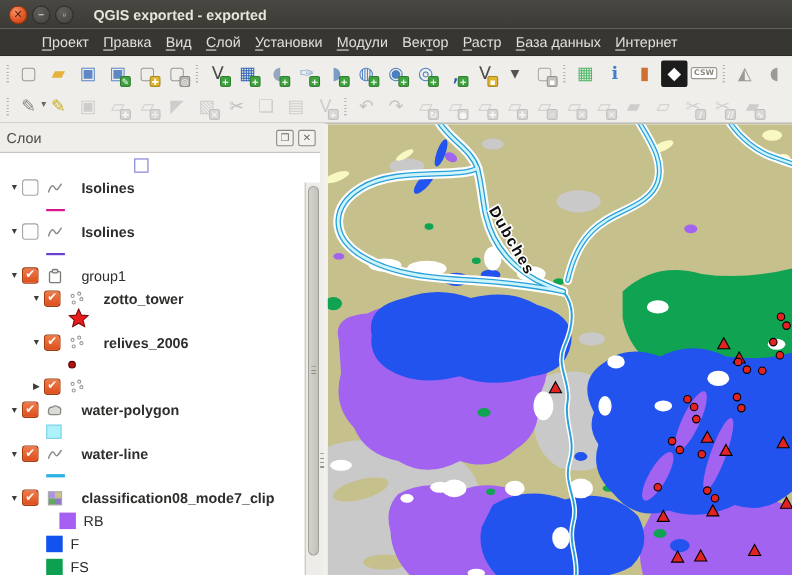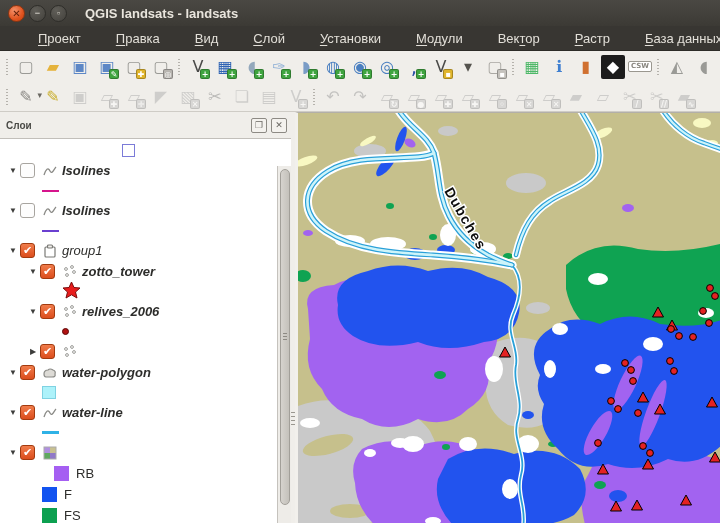--- a/index.html
+++ b/index.html
@@ -9,21 +9,21 @@
 
   
   .titlebar { height:26px; background:linear-gradient(180deg,#4a4843,#3c3a35); display:flex; align-items:center; flex:0 0 26px; }
   .winbtns { display:flex; gap:4px; margin-left:8px; }
   .wbtn { width:17px; height:17px; border-radius:50%; display:flex; align-items:center; justify-content:center; font-size:10px; font-weight:bold; }
   .wbtn.close { background:radial-gradient(circle at 35% 30%, #f4916a, #e0531f 60%, #c44312); border:1px solid #8f3510; color:#5e1d08; }
   .wbtn.minimize, .wbtn.maximize { background:radial-gradient(circle at 35% 30%, #605e58, #43413c); border:1px solid #2e2d29; color:#cfccc4; font-size:9px; }
   .title { color:#e9e5dd; font-weight:bold; font-size:13px; margin-left:18px; }
 
   
-  .menubar { height:25px; background:#383632; display:flex; align-items:center; gap:35px; padding-left:38px; flex:0 0 25px; border-bottom:1px solid #2c2b27; }
+  .menubar { height:25px; background:#383632; display:flex; align-items:center; gap:13px; padding-left:38px; flex:0 0 25px; border-bottom:1px solid #2c2b27; }
   .mitem { color:#e2dfd8; font-size:13px; cursor:default; white-space:nowrap; }
   .mn { text-decoration:underline; text-underline-offset:2px; }
 
   
   .tbrow { display:flex; align-items:center; gap:3px; padding:2px 2px 2px 4px; background:var(--toolbar_bg); }
   .tbrow1 { height:31px; flex:0 0 31px; }
   .tbrow2 { height:30px; flex:0 0 30px; border-bottom:1px solid #cfccc6; }
   .tbhandle { width:7px; height:18px; flex:0 0 7px;
      background:repeating-linear-gradient(to bottom,#b5b2ac 0 1px, transparent 1px 3px);
      background-size:2px 16px; background-repeat:no-repeat; background-position:2px 1px; }
@@ -34,32 +34,32 @@
   .tbtn .caret { position:absolute; right:-4px; top:6px; font-size:9px; color:#6a6862; }
   .tbtn.boxed { border-radius:2px; }
   .tbtn .tlabel { font-size:7px; color:#8a8780; border:1px solid #9a978f; background:#ffffff; border-radius:2px; padding:1px 2px; font-weight:bold; }
 
   
   .main { flex:1; display:flex; height:411px; }
 
   
   .panel { width:291px; flex:0 0 291px; background:var(--panel_bg); display:flex; flex-direction:column; position:relative; }
   .panel-header { height:26px; flex:0 0 26px; display:flex; align-items:center; padding:0 4px 0 6px; }
-  .panel-title { font-size:10px; color:#4a4a46; flex:1;font-weight:bold; }
+  .panel-title { font-size:13px; color:#4a4a46; flex:1; }
   .pbtn { width:16px; height:15px; border:1px solid #8d8a84; border-radius:2px; color:#6a6762; font-size:9px; display:flex; align-items:center; justify-content:center; margin-left:4px; background:#f4f2ee; }
   .tree-wrap { flex:1; position:relative; border-top:1px solid #c2bfba; background:var(--tree_bg); overflow:hidden; }
   .tree { position:absolute; left:0; top:2px; right:14px; bottom:0; }
   .trow { height:21px; display:flex; align-items:center; font-size:13px; color:#2d2d2b; }
   .srow { height:19px; display:flex; align-items:center; }
   .exp { width:14px; flex:0 0 14px; font-size:8px; color:#3d3d3b; text-align:center; }
   .cb { width:15px; height:15px; flex:0 0 15px; border-radius:3px; margin-right:5px; font-size:11px; line-height:13px; text-align:center; }
   .cb.on { background:linear-gradient(180deg,#f07c4b,#dc4e1d); border:1px solid #a23a0e; color:#fff; }
   .cb.off { background:#fdfdfd; border:1px solid #a8a5a0; }
   .licon { width:20px; flex:0 0 20px; display:flex; justify-content:center; }
-  .llabel { font-weight:bold; margin-left:2px; white-space:nowrap;font-style:italic; }
+  .llabel { font-weight:bold; margin-left:14px; white-space:nowrap; }
   .llabel.reg { font-weight:normal; }
   .lsw { width:15px; height:15px; flex:0 0 15px; margin-right:7px; }
   .sym-sqblue { width:13px; height:13px; background:#fff; border:1px solid #7b7bd8; }
   .sym-line { width:17px; height:2px; }
   .sym-dot { width:7px; height:7px; border-radius:50%; background:#b01212; border:1px solid #5e0606; }
   .sym-sqcyan { width:14px; height:13px; background:#adf2fa; border:1px solid #7fd2e2; }
 
   
   .vscroll { position:absolute; top:27px; right:0; bottom:0; width:14px; background:#eeece8; border-left:1px solid #c5c2bd; }
   .vthumb { position:absolute; top:3px; left:2px; width:10px; bottom:18px; background:linear-gradient(90deg,#d6d3ce,#c4c1bb); border:1px solid #a29f99; border-radius:6px; }
@@ -86,21 +86,21 @@
 <body>
 
 <div class="window">
 
   <div class="titlebar">
     <div class="winbtns">
       <div class="wbtn close">✕</div>
       <div class="wbtn minimize">−</div>
       <div class="wbtn maximize">▫</div>
     </div>
-    <div class="title">QGIS landsats - landsats</div>
+    <div class="title">QGIS exported - exported</div>
   </div>
 
   <div class="menubar">
       <span class="mitem"><span class="mn">П</span>роект</span>
       <span class="mitem"><span class="mn">П</span>равка</span>
       <span class="mitem"><span class="mn">В</span>ид</span>
       <span class="mitem"><span class="mn">С</span>лой</span>
       <span class="mitem"><span class="mn">У</span>становки</span>
       <span class="mitem"><span class="mn">М</span>одули</span>
       <span class="mitem">Век<span class="mn">т</span>ор</span>
@@ -426,20 +426,21 @@
               <span class="cb on">✔</span>
               <span class="licon">
                 <svg width="16" height="16">
                   <rect x="2" y="2" width="6" height="6" fill="#b090e0"></rect>
                   <rect x="8" y="2" width="6" height="6" fill="#c8c090"></rect>
                   <rect x="2" y="8" width="6" height="6" fill="#60a860"></rect>
                   <rect x="8" y="8" width="6" height="6" fill="#9078c8"></rect>
                   <rect x="2" y="2" width="12" height="12" fill="none" stroke="#aaa"></rect>
                 </svg>
               </span>
+              <span class="llabel">classification08_mode7_clip</span>
             </div>
             <div class="trow" style="padding-left: 54px;">
               <span class="lsw" style="background: rgb(165, 95, 242);"></span>
               <span>RB</span>
             </div>
             <div class="trow" style="padding-left: 42px;">
               <span class="lsw" style="background: rgb(18, 83, 240);"></span>
               <span>F</span>
             </div>
             <div class="trow" style="padding-left: 42px;">

